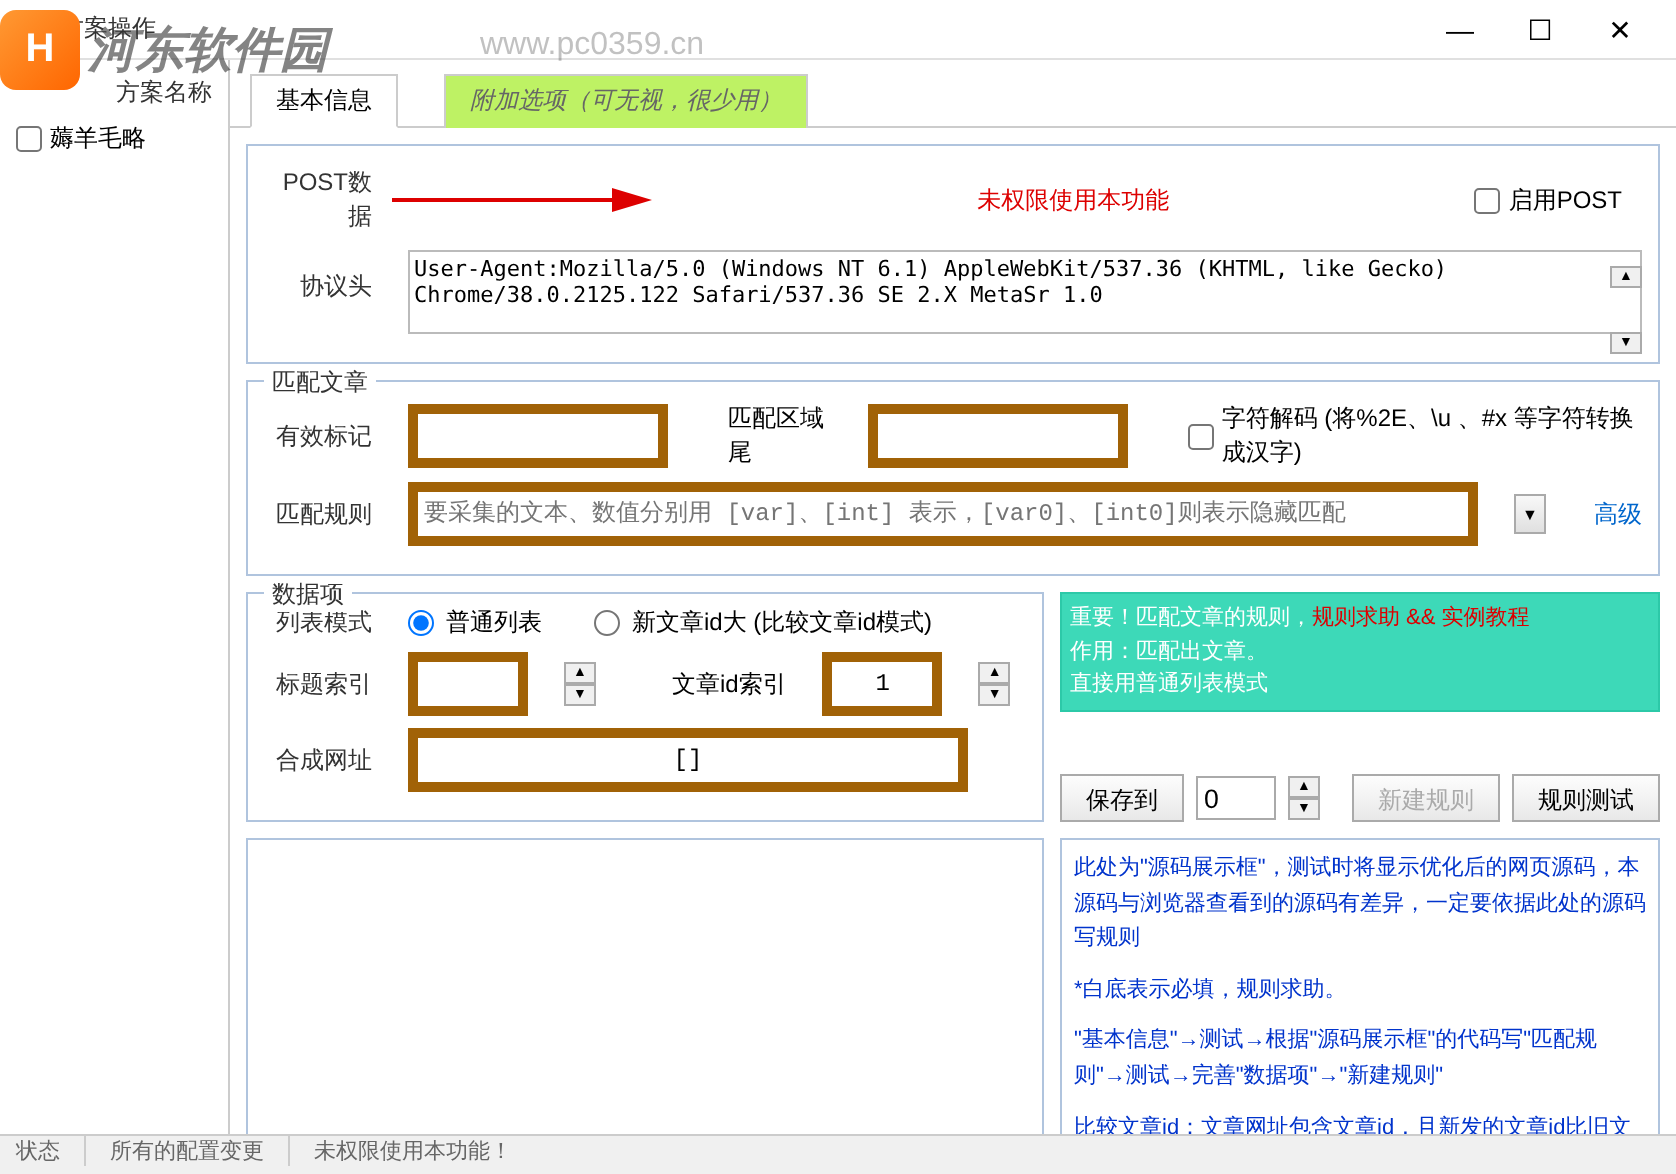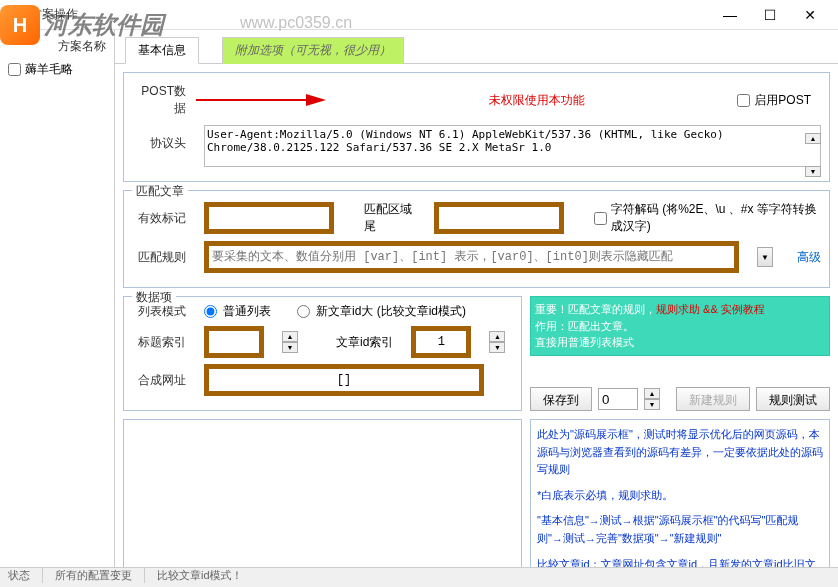--- a/index.html
+++ b/index.html
@@ -222,14 +222,14 @@
         <p>"基本信息"→测试→根据"源码展示框"的代码写"匹配规则"→测试→完善"数据项"→"新建规则"</p>
         <p>比较文章id：文章网址包含文章id，且新发的文章id比旧文章id大。—些论坛/博客推荐此模式。如果搞不清，直接用普通列表模式</p>
       </div>
     </div>
   </div>
 </div>
 
 <div class="statusbar">
   <span>状态</span>
   <span>所有的配置变更</span>
-  <span style="border:none;">比较文章id模式！</span>
+  <span style="border:none;">未权限使用本功能！</span>
 </div>
 
 </body></html>

